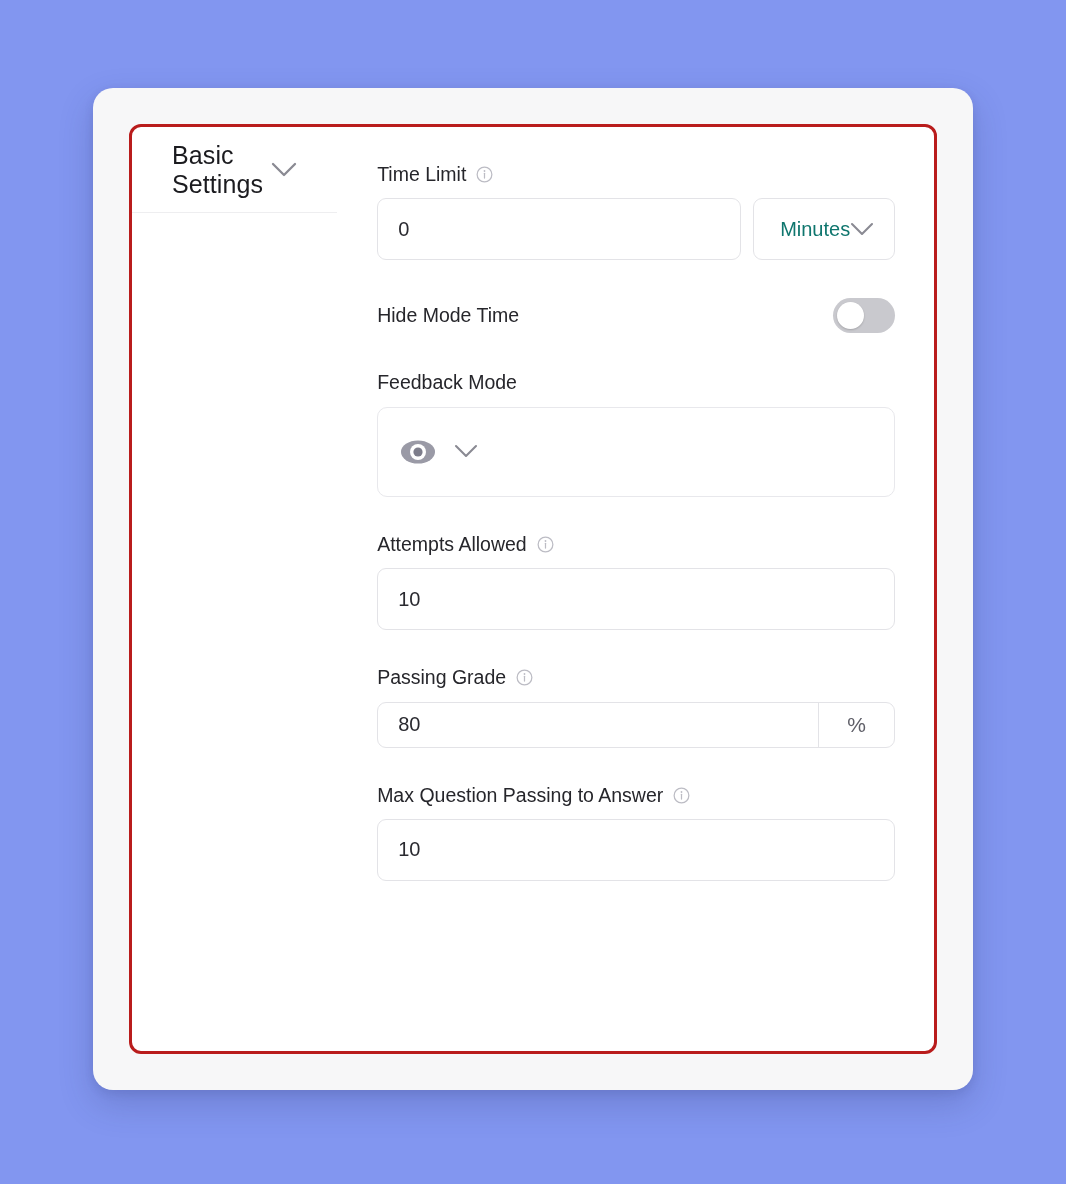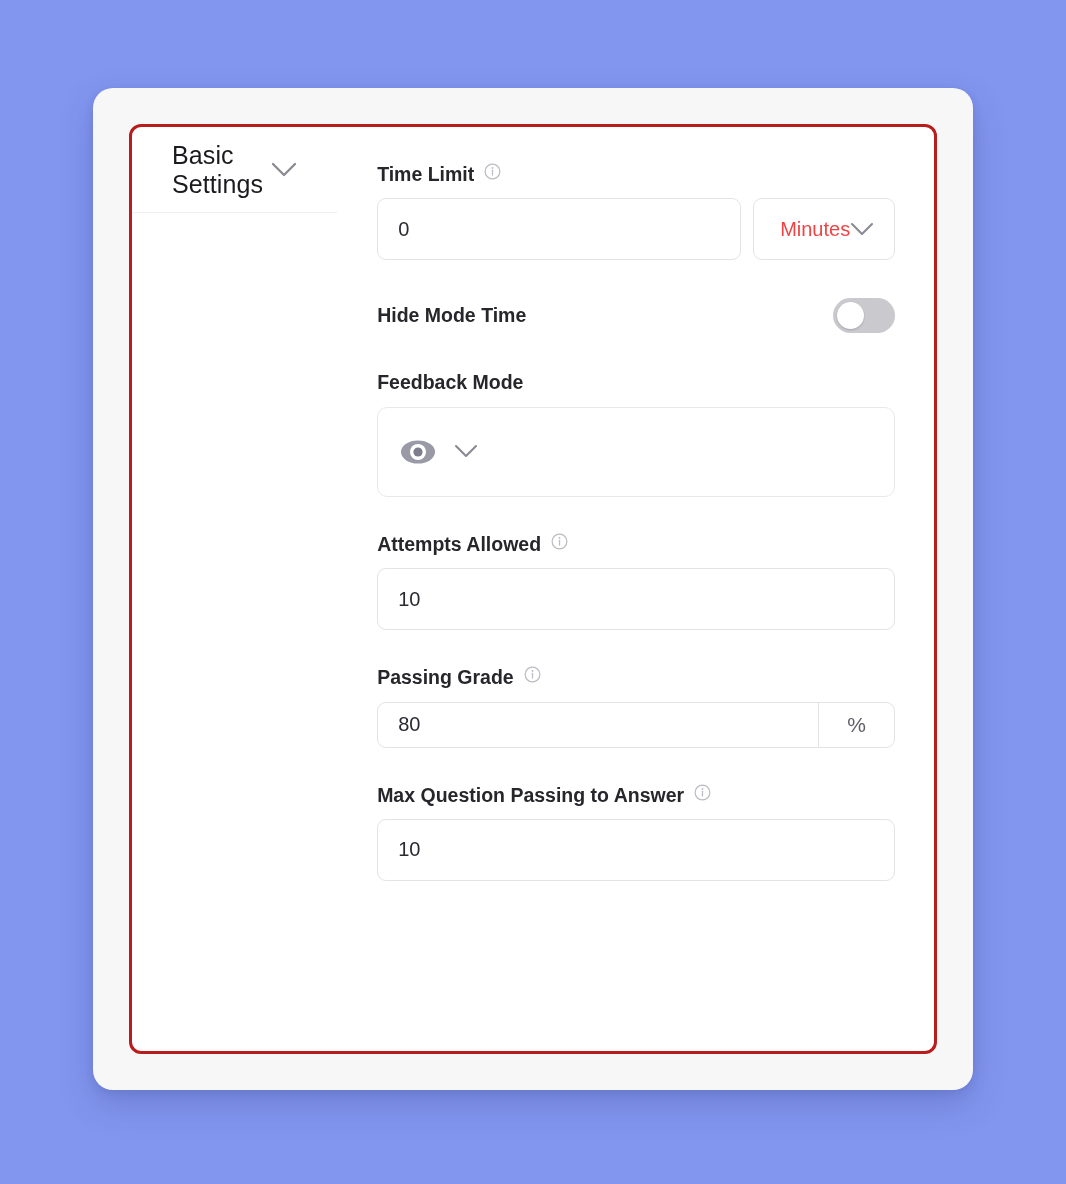--- a/index.html
+++ b/index.html
@@ -71,23 +71,23 @@
 
   
   .panel-body {
     flex: 1 1 auto;
     padding: 36px 40px 0 40px;
   }
 
   .field-label {
     font-size: 19.5px;
     color: #26262b;
-    font-weight: 700;
-    display: flex;
-    align-items: flex-start;
+    font-weight: 400;
+    display: flex;
+    align-items: center;
     gap: 10px;
     line-height: 1.2;
   }
 
   .info-icon {
     width: 17px;
     height: 17px;
     flex: 0 0 17px;
     display: block;
     cursor: pointer;
@@ -118,21 +118,21 @@
     flex: 1 1 auto;
     height: 62px;
     background: #fff;
     border: 1px solid #e3e3e7;
     border-radius: 9px;
     display: flex;
     align-items: center;
     justify-content: space-between;
     padding: 0 20px 0 26px;
     font-size: 20px;
-    color: #ef4444;
+    color: #0f766e;
     cursor: pointer;
   }
 
   
   .toggle-row {
     display: flex;
     align-items: center;
     justify-content: space-between;
     margin-top: 38px;
   }

